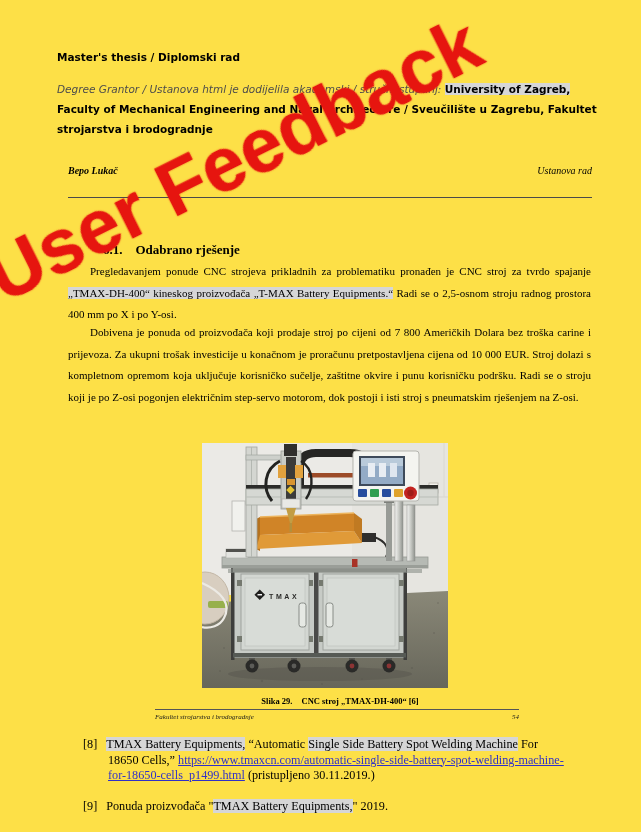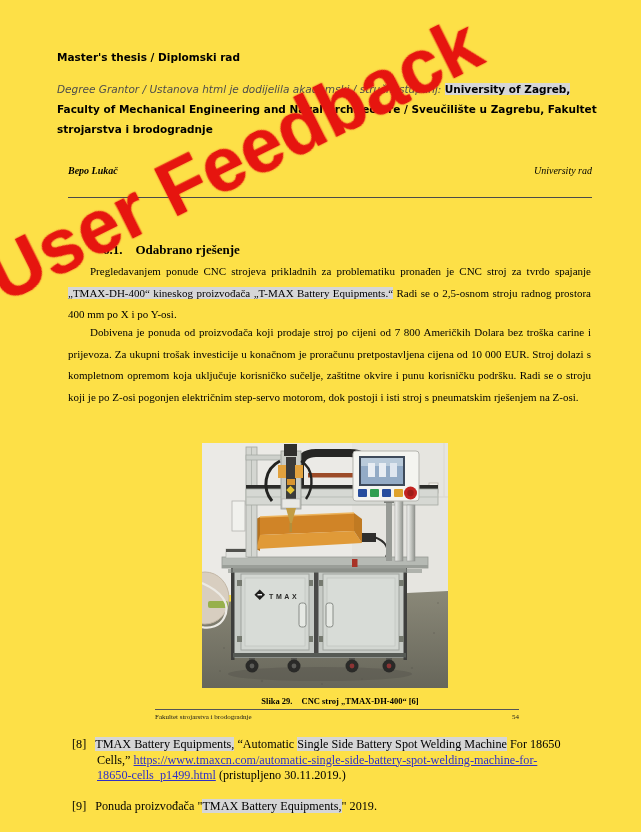--- a/index.html
+++ b/index.html
@@ -32,26 +32,26 @@
   .p1 { top:260px; }
   .p2 { top:321px; }
 
   figure { margin:0; }
   .photo   { position:absolute; left:202px; top:443px; width:246px; height:245px; }
   .caption { position:absolute; left:150px; top:696px; width:380px; text-align:center;
              font-size:8.5px; font-weight:bold; }
   .caption .cap-label { margin-right:9px; }
 
   .t-footer { position:absolute; left:155px; top:709px; width:364px; border-top:1px solid #555;
-              display:flex; justify-content:space-between; font-size:7px; 
+              display:flex; justify-content:space-between; font-size:7px; font-style:italic;
               padding-top:3px; color:#1a1a1a; }
 
   
   .refs { position:absolute; left:72px; top:737px; width:496px; font-size:12.2px; line-height:15.6px; }
-  .ref  { padding-left:25px; text-indent:-25px; margin:0 0 15px 0; }
+  .ref  { padding-left:25px; text-indent:-25px; margin:0 0 15px 11px; }
   .ref-marker { margin-right:9px; }
   .ref-link { color:#3030c8; text-decoration:underline; cursor:pointer; }
 
   
   .watermark { position:absolute; left:12px; top:229px; height:92px; line-height:92px;
                font-family:"Liberation Sans", sans-serif; font-weight:bold; font-size:76px;
                color:#e6150f; transform:rotate(-26.5deg); transform-origin:0 100%;
                white-space:nowrap; filter:blur(0.5px); text-shadow:0 0 1.5px #e6150f;
                z-index:10; pointer-events:none; }
 </style>
@@ -60,21 +60,21 @@
 
 <div class="page">
 
   <header class="meta">
     <div class="meta-title">Master's thesis / Diplomski rad</div>
     <p class="meta-grantor"><span class="grantor-label">Degree Grantor / Ustanova html je dodijelila akademski / stručni stupanj: </span><span class="hl g-bold">University of Zagreb,</span><span class="g-bold"> Faculty of Mechanical Engineering and Naval Architecture / Sveučilište u Zagrebu, Fakultet strojarstva i brodogradnje</span></p>
   </header>
 
   <div class="t-header">
     <span class="author">Bepo Lukač</span>
-    <span>University rad</span>
+    <span>Ustanova rad</span>
   </div>
 
   <div class="subsec">
     <span class="num">6.1.</span><span>Odabrano rješenje</span>
   </div>
 
   <p class="par p1"><span>Pregledavanjem ponude CNC strojeva prikladnih za problematiku pronađen je CNC stroj za tvrdo spajanje </span><span class="hl">„TMAX-DH-400“ kineskog proizvođača „T-MAX Battery Equipments.“</span><span> Radi se o 2,5-osnom stroju radnog prostora 400 mm po X i po Y-osi.</span></p>
 
   <p class="par p2">Dobivena je ponuda od proizvođača koji prodaje stroj po cijeni od 7 800 Američkih Dolara bez troška carine i prijevoza. Za ukupni trošak investicije u konačnom je proračunu pretpostavljena cijena od 10 000 EUR. Stroj dolazi s kompletnom opremom koja uključuje korisničko sučelje, zaštitne okvire i punu korisničku podršku. Radi se o stroju koji je po Z-osi pogonjen električnim step-servo motorom, dok postoji i isti stroj s pneumatskim rješenjem na Z-osi.</p>
 

